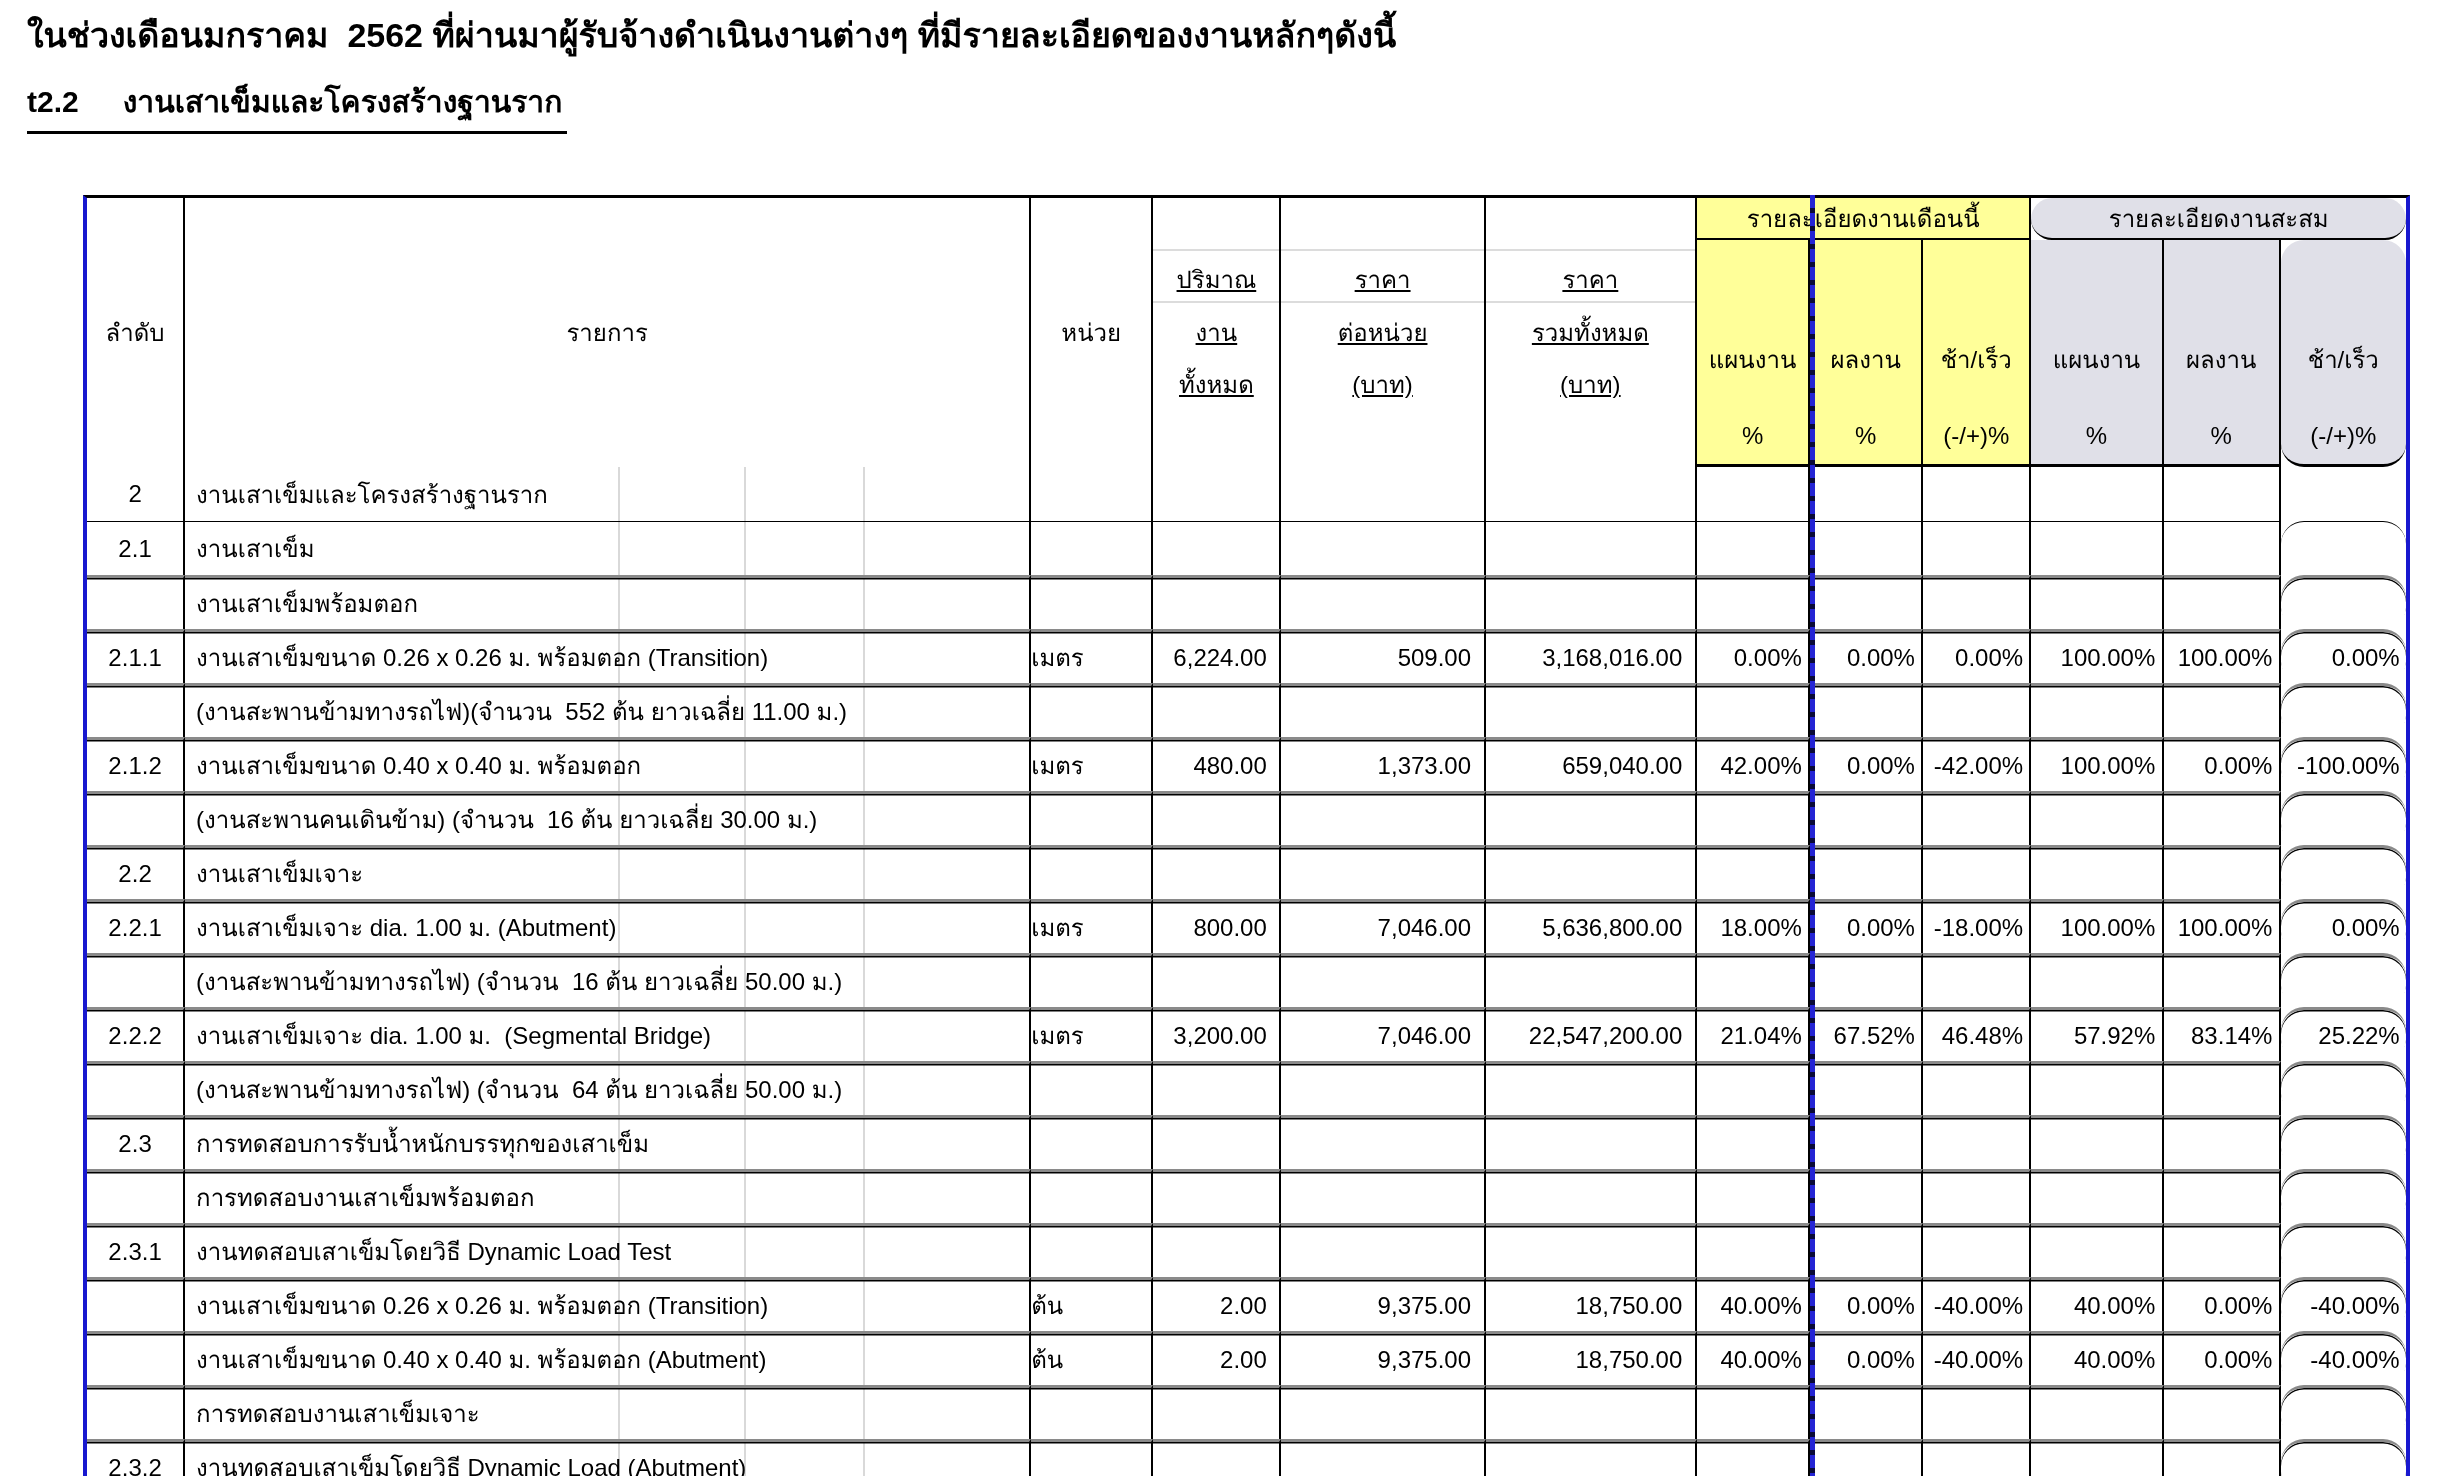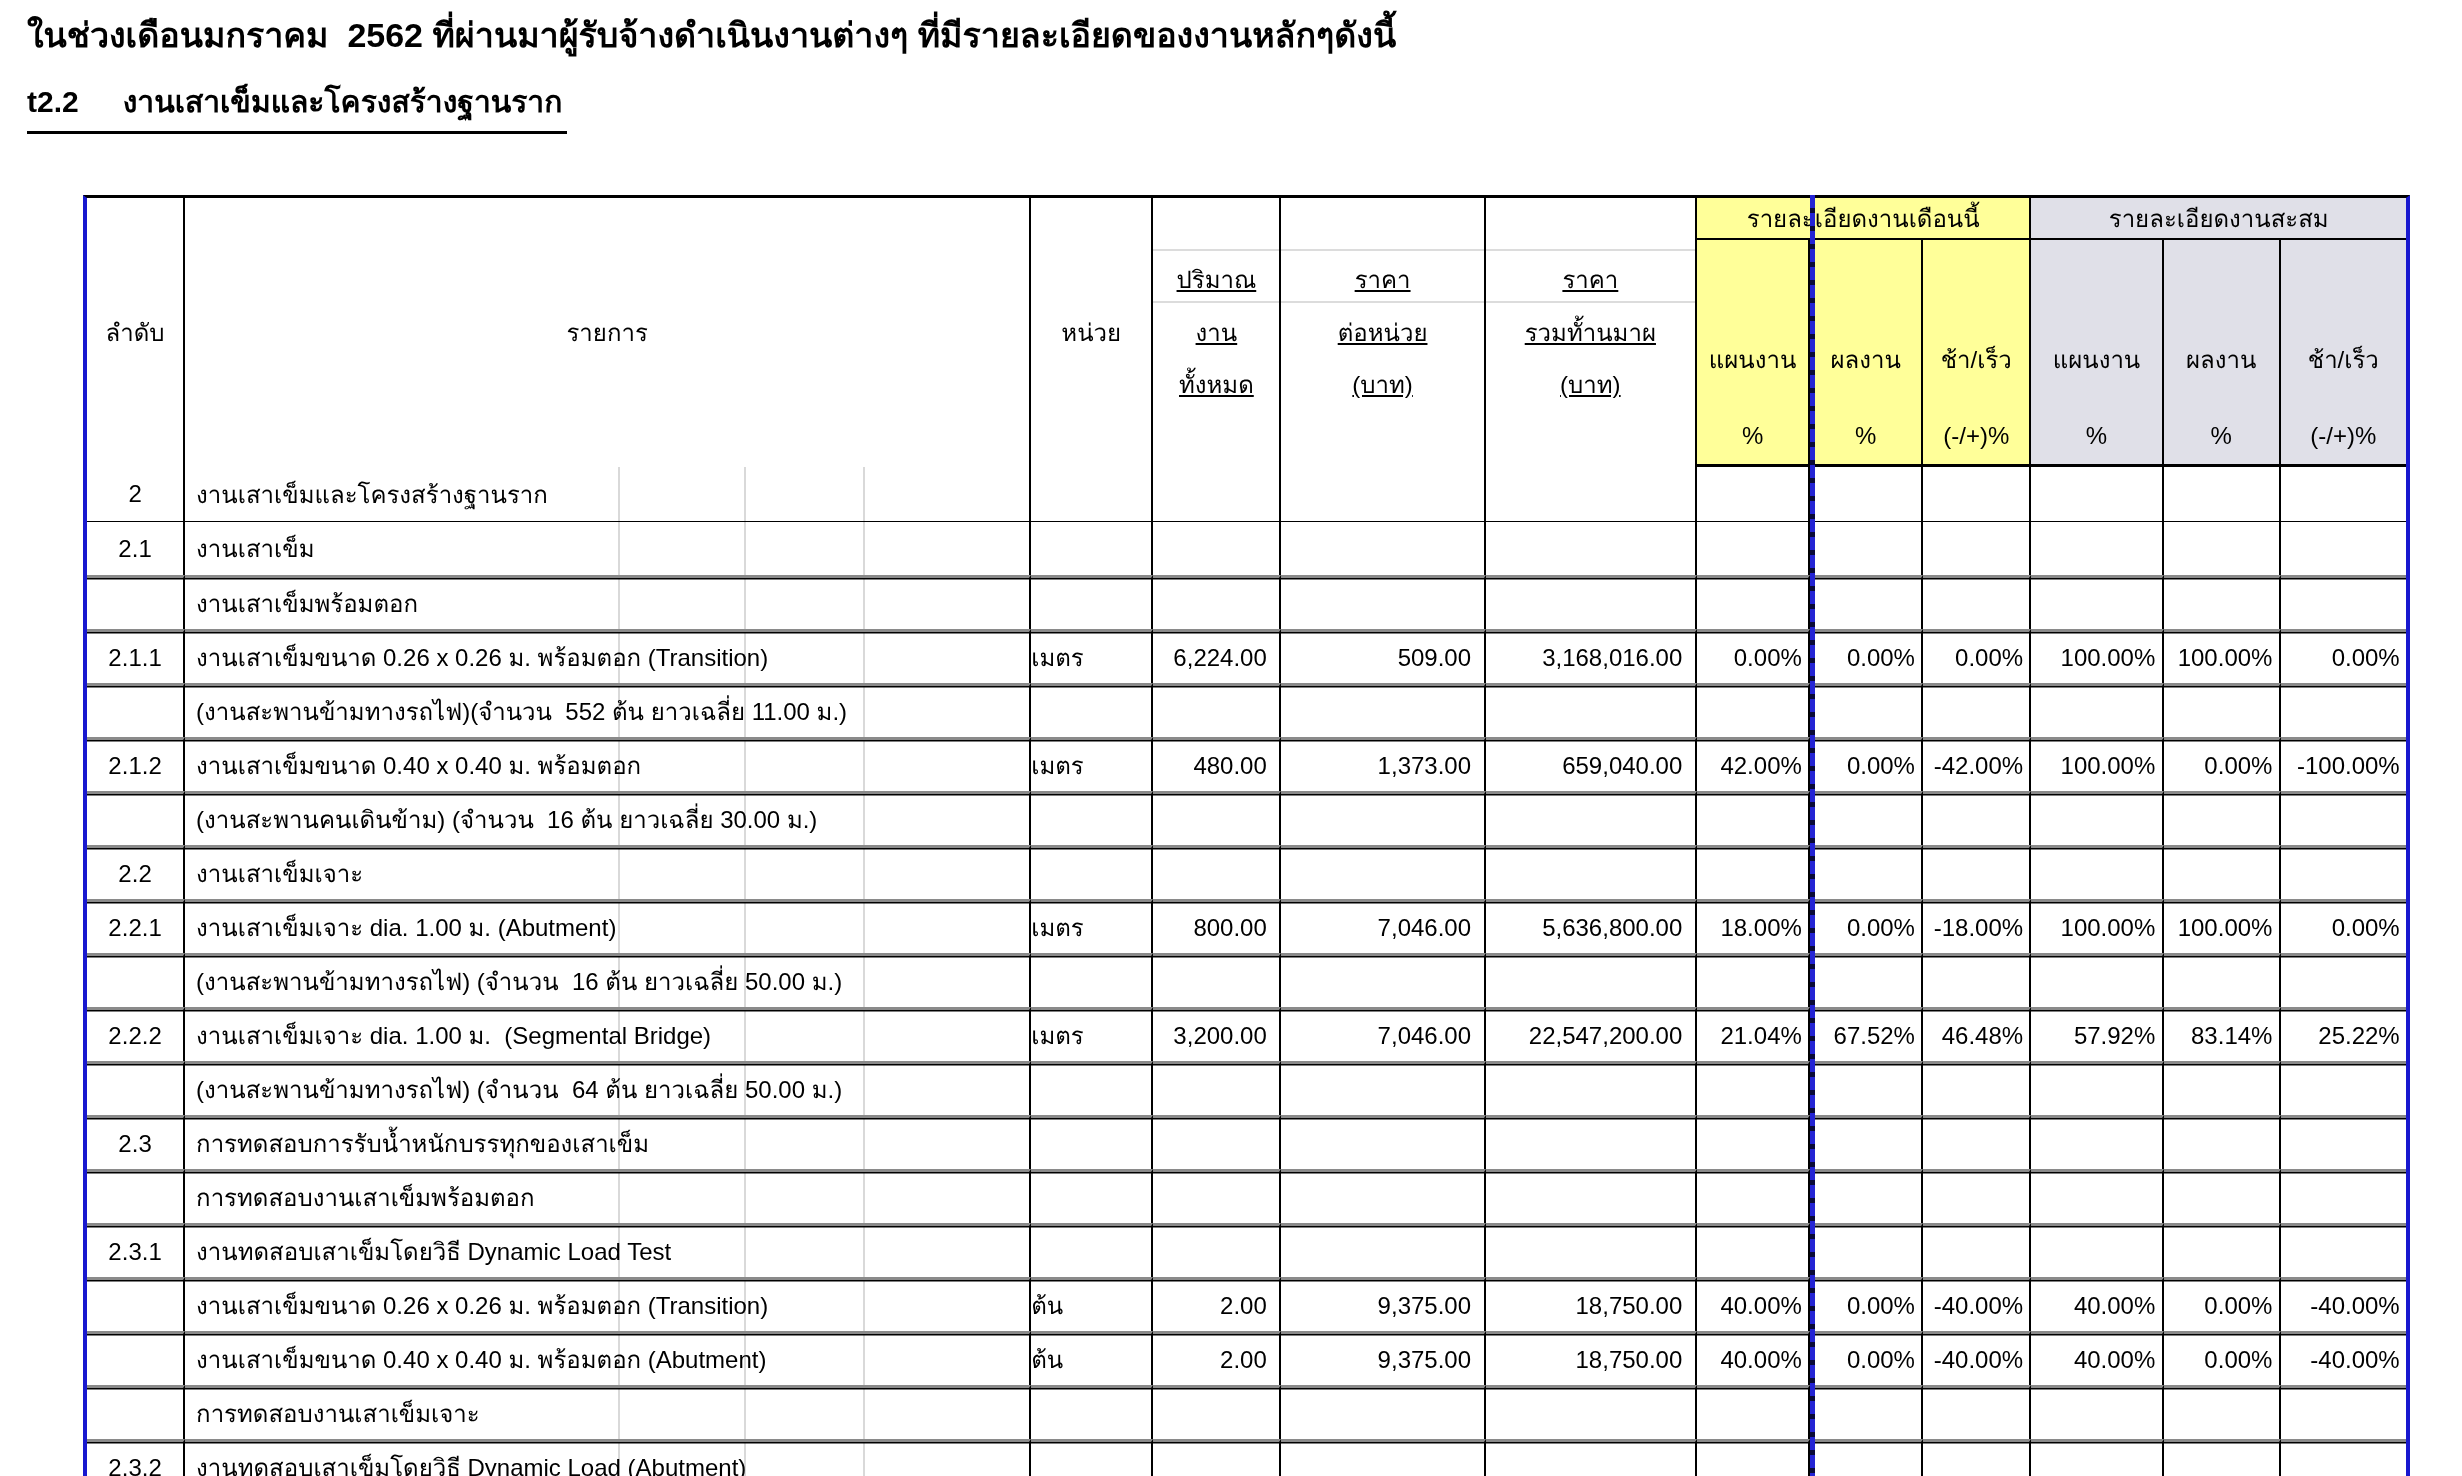--- a/index.html
+++ b/index.html
@@ -26,21 +26,21 @@
     border-left:4px solid #1818cf;
     border-right:4px solid #1818cf;
     border-bottom:5.5px solid #1818cf;
     font-size:24px;
   }
   th,td{
     box-sizing:border-box;border-right:2.4px solid #000;
     font-weight:normal;overflow:hidden;white-space:pre;
     padding:0;vertical-align:middle;
   }
-  th:last-child,td:last-child{border-right:none;}
+  th:last-child,td:last-child{border-right:none;border-radius:23px;}
   thead th{text-align:center;}
   .h-top{height:40px;}
   .h-sub{height:105px;}
   .h-merged{height:157px;}
   .group-month{background:#ffff99;border-bottom:2.4px solid #000;}
   .group-cum{background:#e0e0e8;border-bottom:2.4px solid #000;}
   .sub-month{background:#ffff99;}
   .sub-cum{background:#e0e0e8;}
   .stack3{display:flex;flex-direction:column;height:157px;justify-content:space-between;text-decoration:underline;}
   .stack3>div{height:52px;line-height:52px;}
@@ -109,21 +109,21 @@
         <th rowspan="2" class="h-merged grid-h">
           <div class="stack3">
             <div>ราคา</div>
             <div>ต่อหน่วย</div>
             <div>(บาท)</div>
           </div>
         </th>
         <th rowspan="2" class="h-merged grid-h">
           <div class="stack3">
             <div>ราคา</div>
-            <div>รวมทั้านมาผ</div>
+            <div>รวมทั้งหมด</div>
             <div>(บาท)</div>
           </div>
         </th>
         <th colspan="3" class="h-top group-month">รายละเอียดงานเดือนนี้</th>
         <th colspan="3" class="h-top group-cum">รายละเอียดงานสะสม</th>
       </tr>
       <tr class="subrow">
         <th class="h-sub sub-month">
           <div class="stack2">
             <div>แผนงาน</div>

